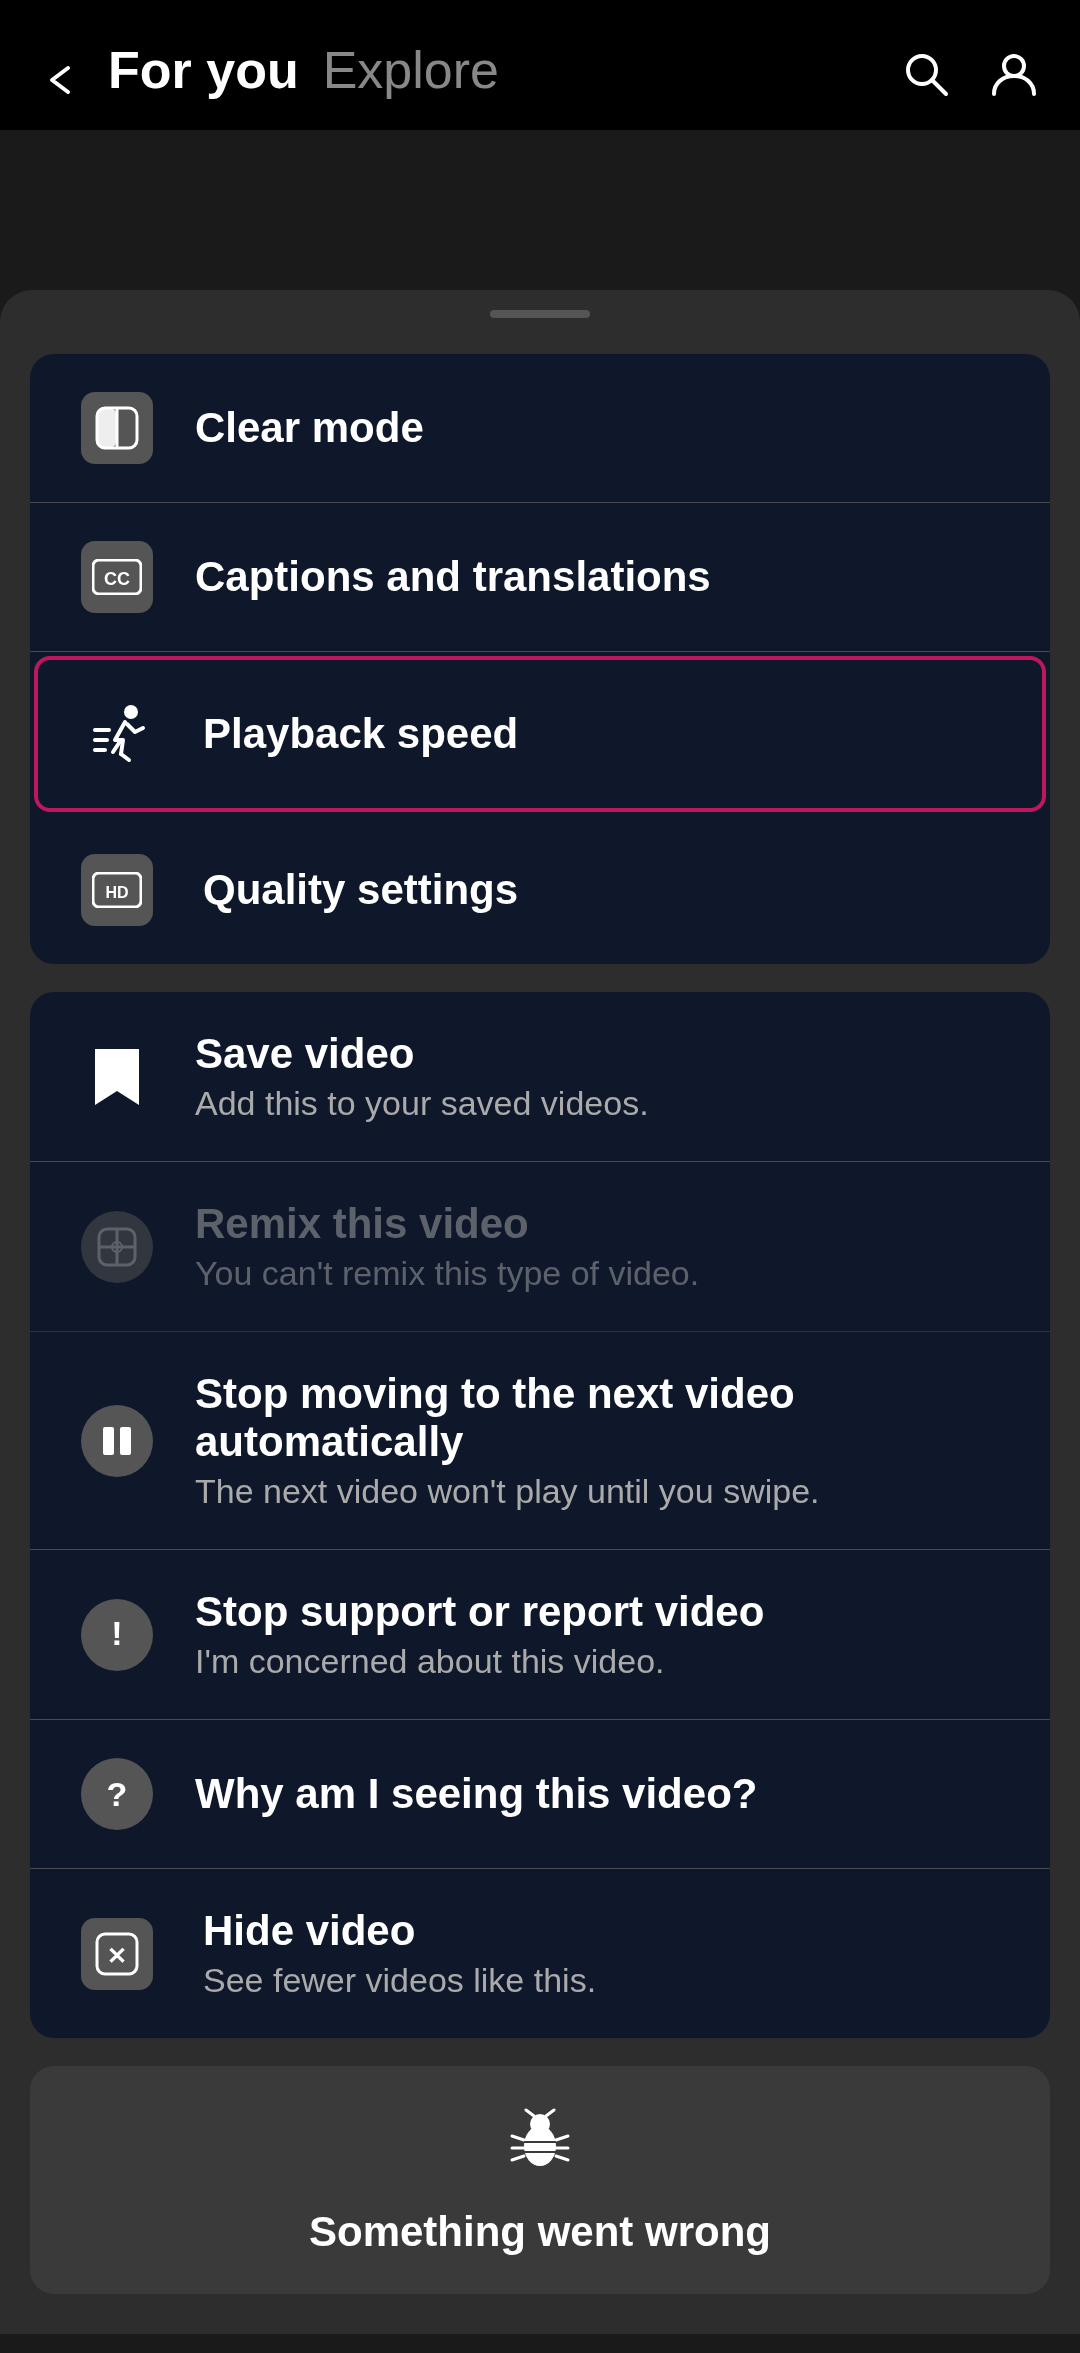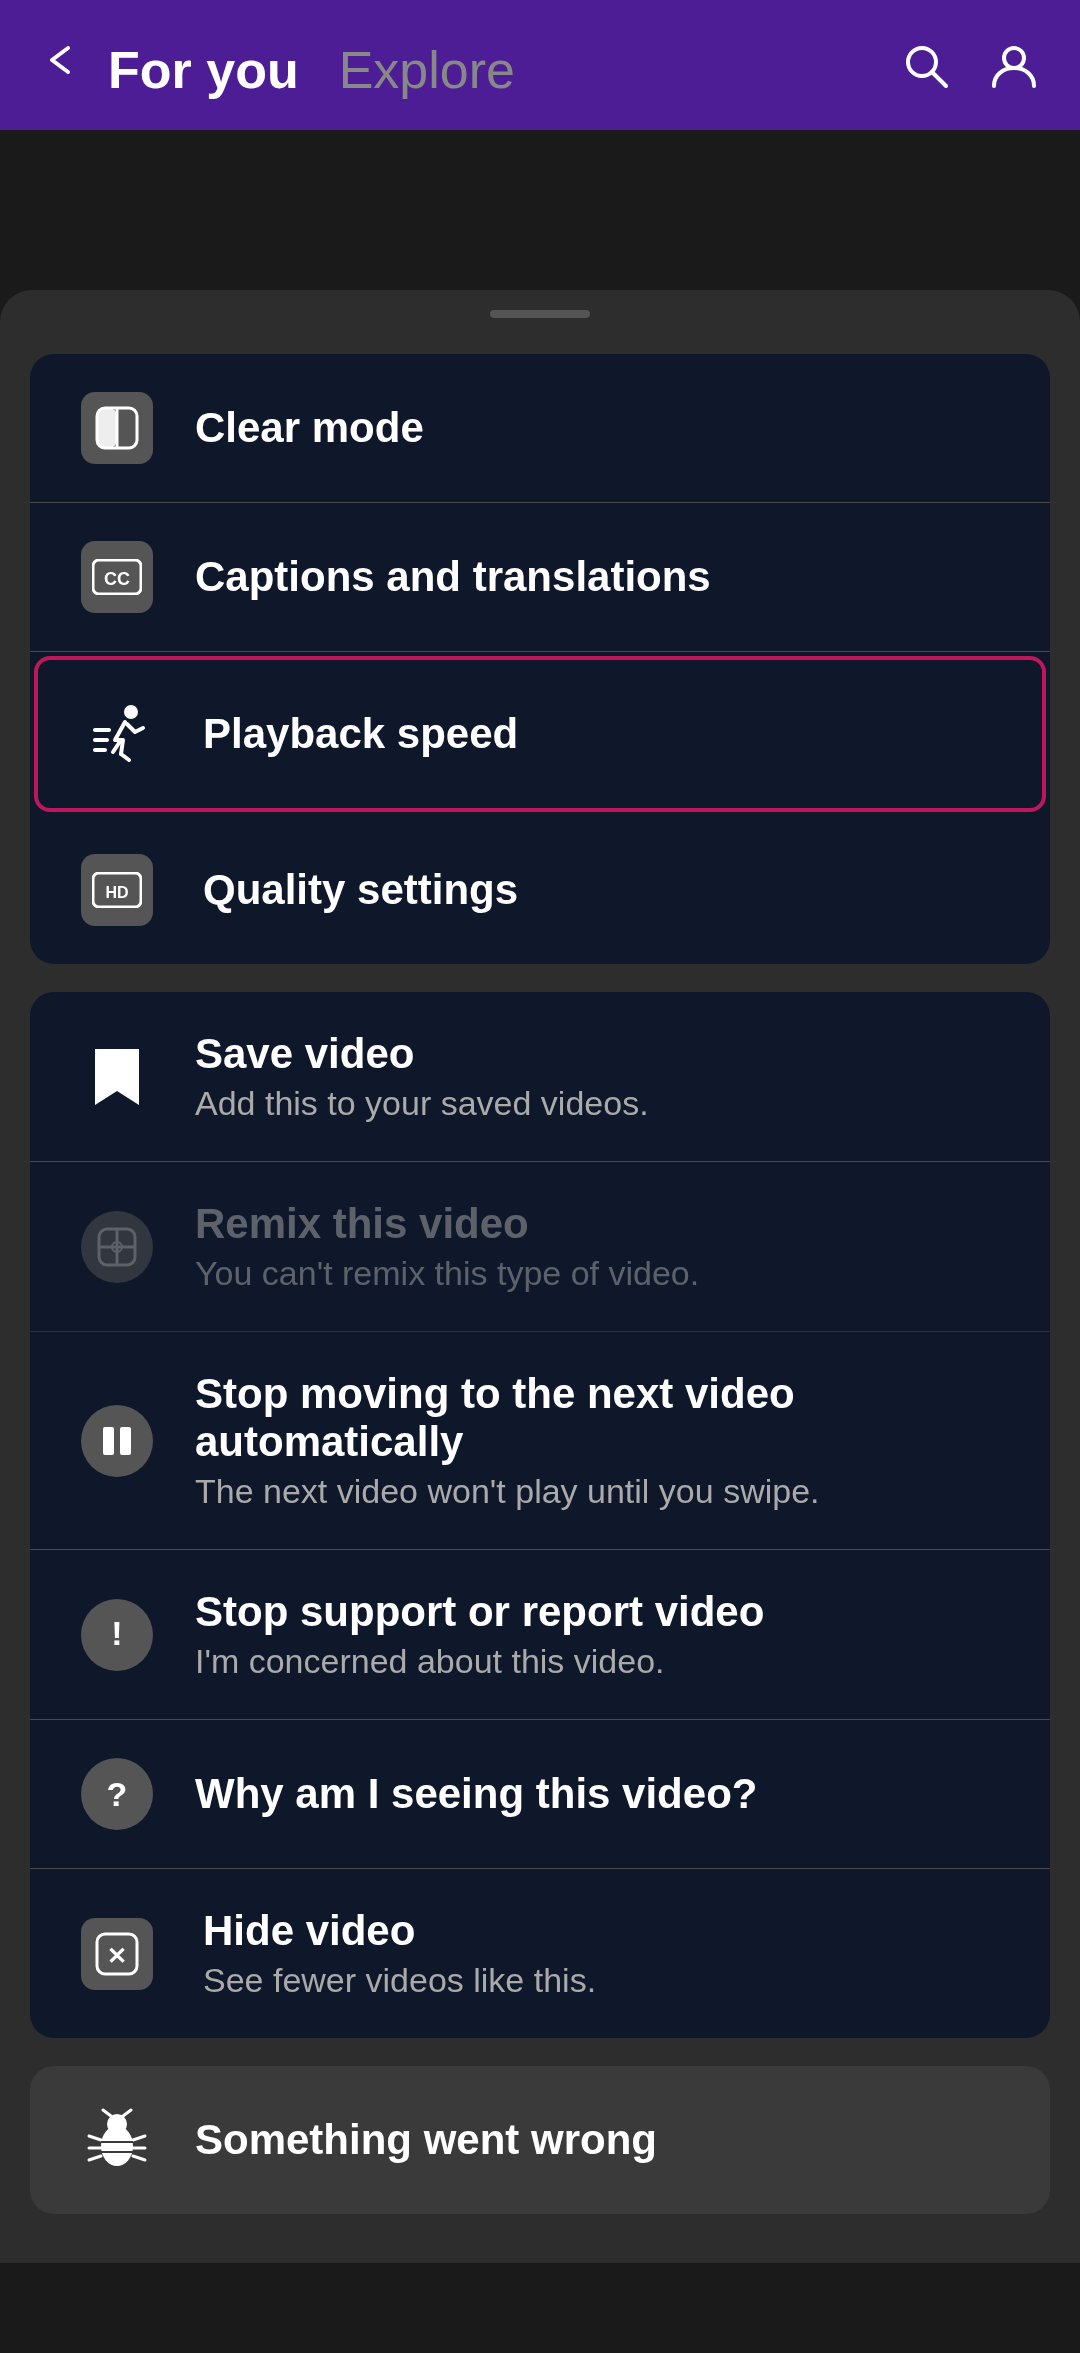--- a/index.html
+++ b/index.html
@@ -10,23 +10,23 @@
       font-family: -apple-system, BlinkMacSystemFont, 'Segoe UI', sans-serif;
       width: 1080px;
       min-height: 2353px;
       color: #ffffff;
       position: relative;
     }
 
     
     .top-bar {
       display: flex;
-      align-items: flex-start;
+      align-items: flex-end;
       padding: 40px 40px 30px 40px;
-      background: #4c1d95;
+      background: #000000;
       gap: 20px;
     }
 
     .back-btn {
       display: flex;
       align-items: center;
       justify-content: center;
       cursor: pointer;
     }
 
@@ -34,21 +34,21 @@
       font-size: 52px;
       font-weight: 700;
       color: #ffffff;
       margin-left: 8px;
     }
 
     .nav-title-explore {
       font-size: 52px;
       font-weight: 400;
       color: #888888;
-      margin-left: 20px;
+      margin-left: 4px;
     }
 
     .nav-icons {
       margin-left: auto;
       display: flex;
       gap: 36px;
       align-items: center;
     }
 
     .nav-icon {
@@ -170,20 +170,21 @@
 
     
     .bottom-error {
       background: #3a3a3a;
       margin: 10px 30px 0 30px;
       border-radius: 24px;
       padding: 38px 40px;
       display: flex;
       align-items: center;
       gap: 32px;
+      flex-direction: column;
     }
 
     .error-text {
       font-size: 42px;
       font-weight: 600;
       color: #ffffff;
     }
   </style>
 </head>
 <body>

